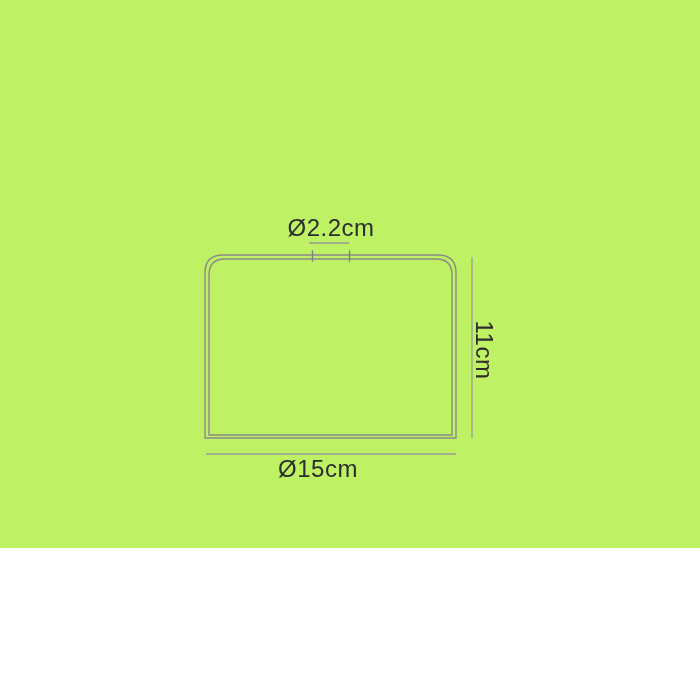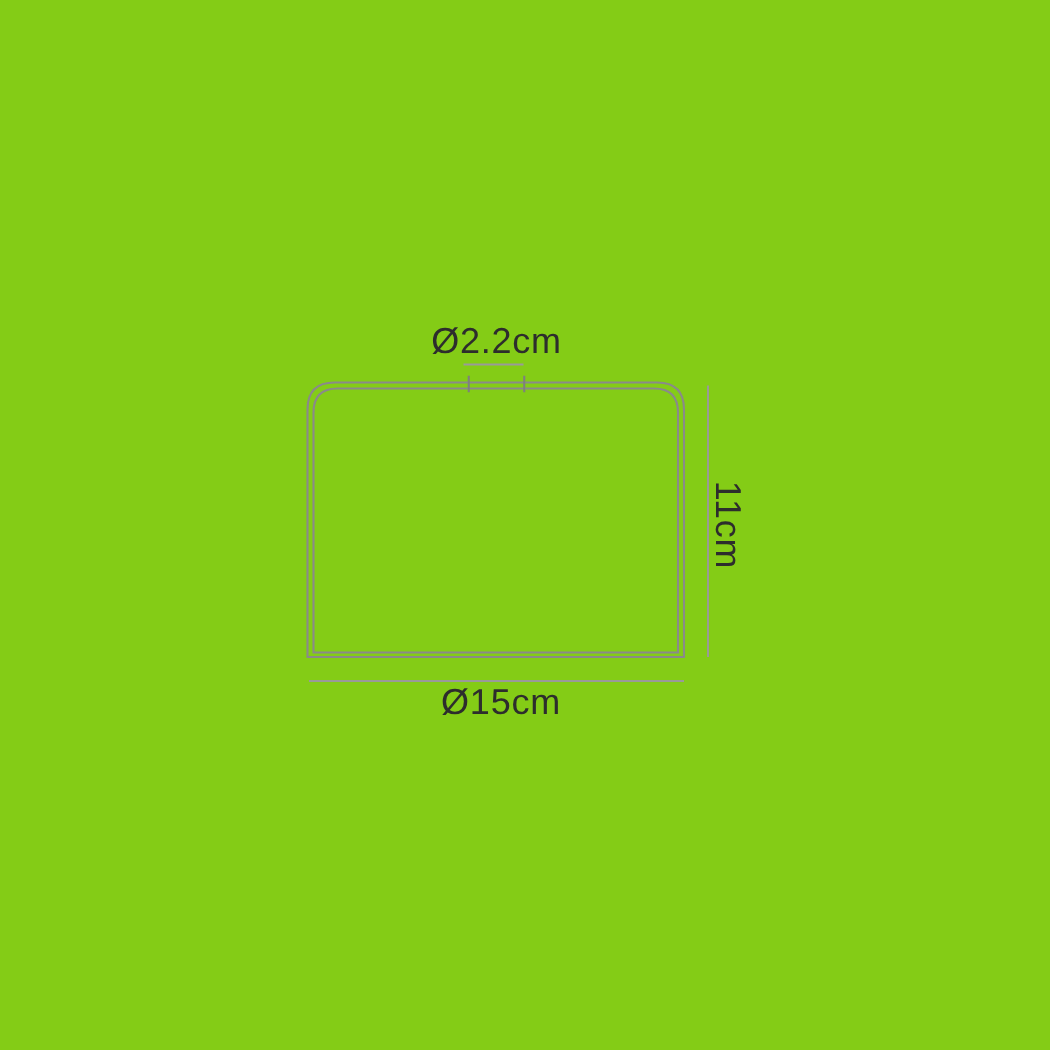--- a/index.html
+++ b/index.html
@@ -3,22 +3,22 @@
 <meta charset="utf-8">
 <style>
   html, body {
     margin: 0;
     padding: 0;
     background: #ffffff;
   }
   .canvas {
     position: relative;
     width: 700px;
-    height: 700px;
-    background: #84cc16;
+    height: 548px;
+    background: #bef264;
     overflow: hidden;
     font-family: "Liberation Sans", "DejaVu Sans", sans-serif;
   }
   .drawing-svg {
     position: absolute;
     left: 0;
     top: 0;
   }
   .outline {
     fill: none;
@@ -47,21 +47,21 @@
     left: 331px;
     top: 215px;
     transform: translateX(-50%);
   }
   .dim-label.right {
     left: 484px;
     top: 350px;
     transform: translate(-50%, -50%) rotate(90deg);
   }
   .dim-label.bottom {
-    left: 334px;
+    left: 318px;
     top: 456px;
     transform: translateX(-50%);
   }
 </style>
 </head>
 <body>
 
 <div class="canvas">
 
   <svg class="drawing-svg" width="700" height="700" viewBox="0 0 700 700">

